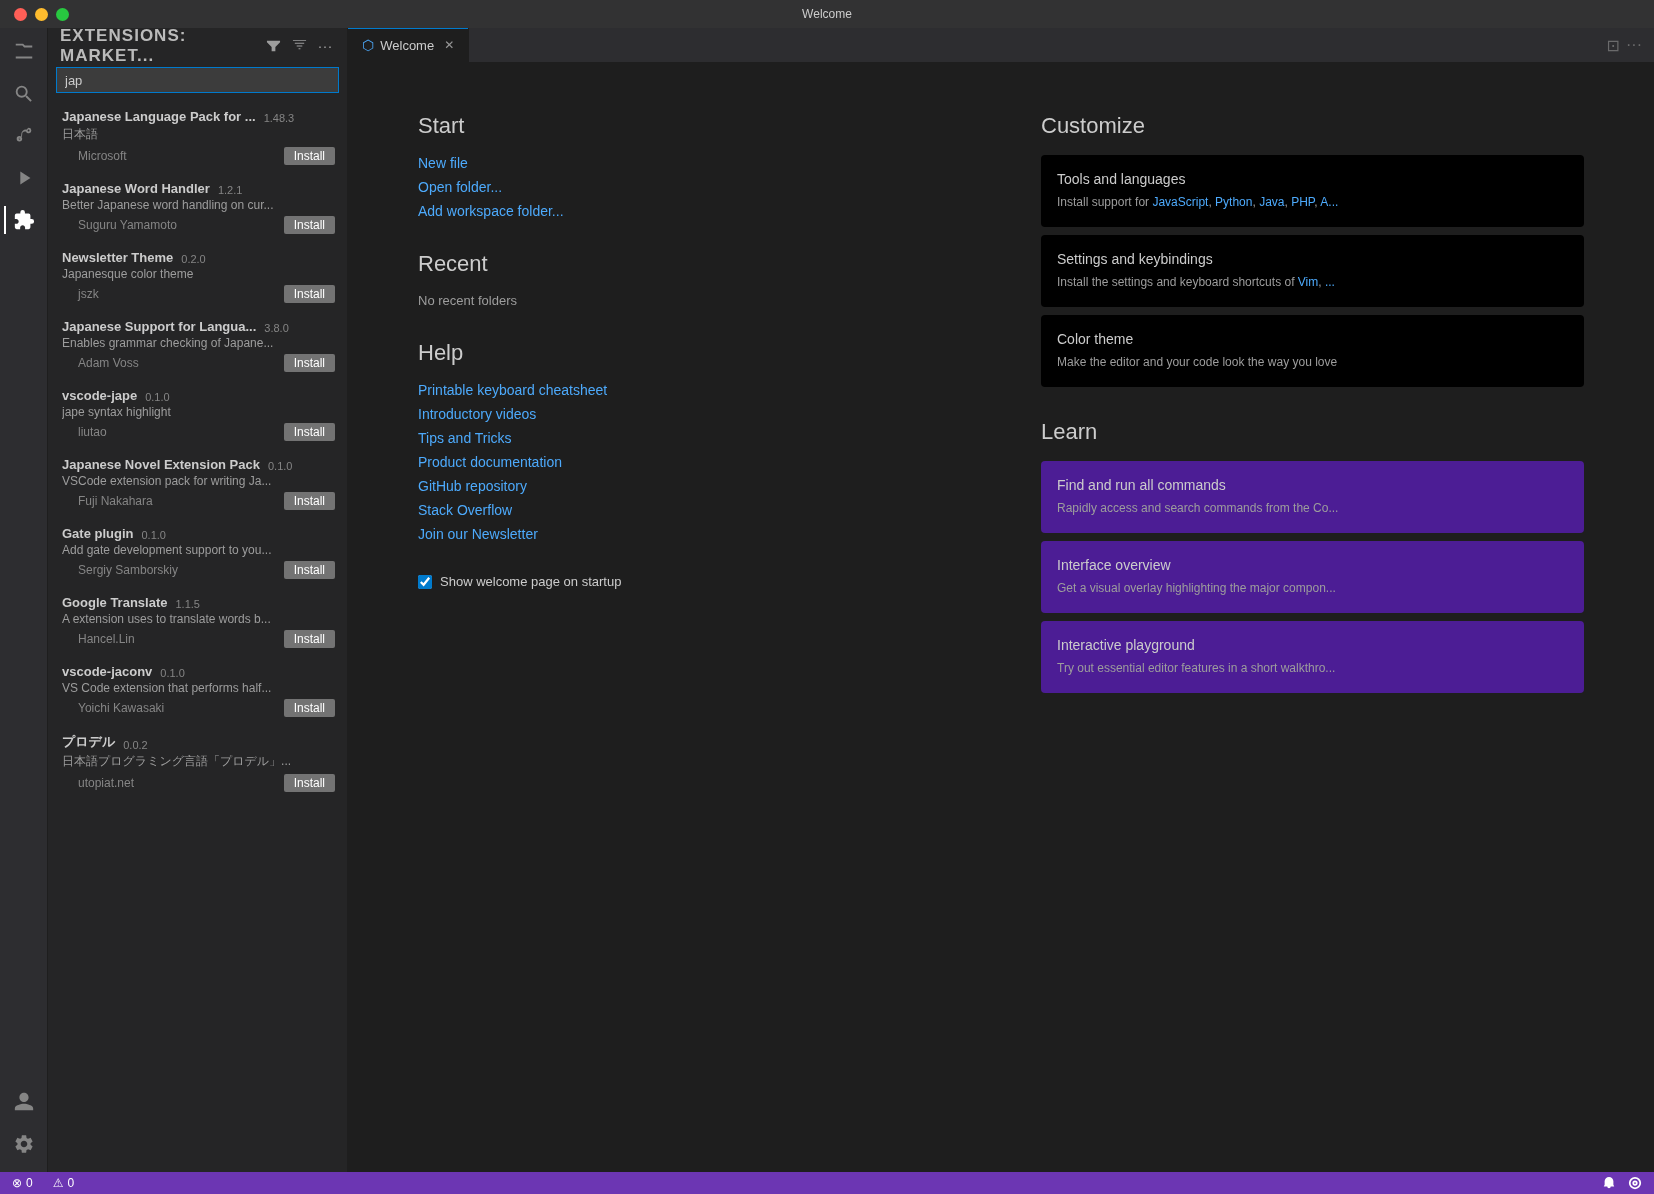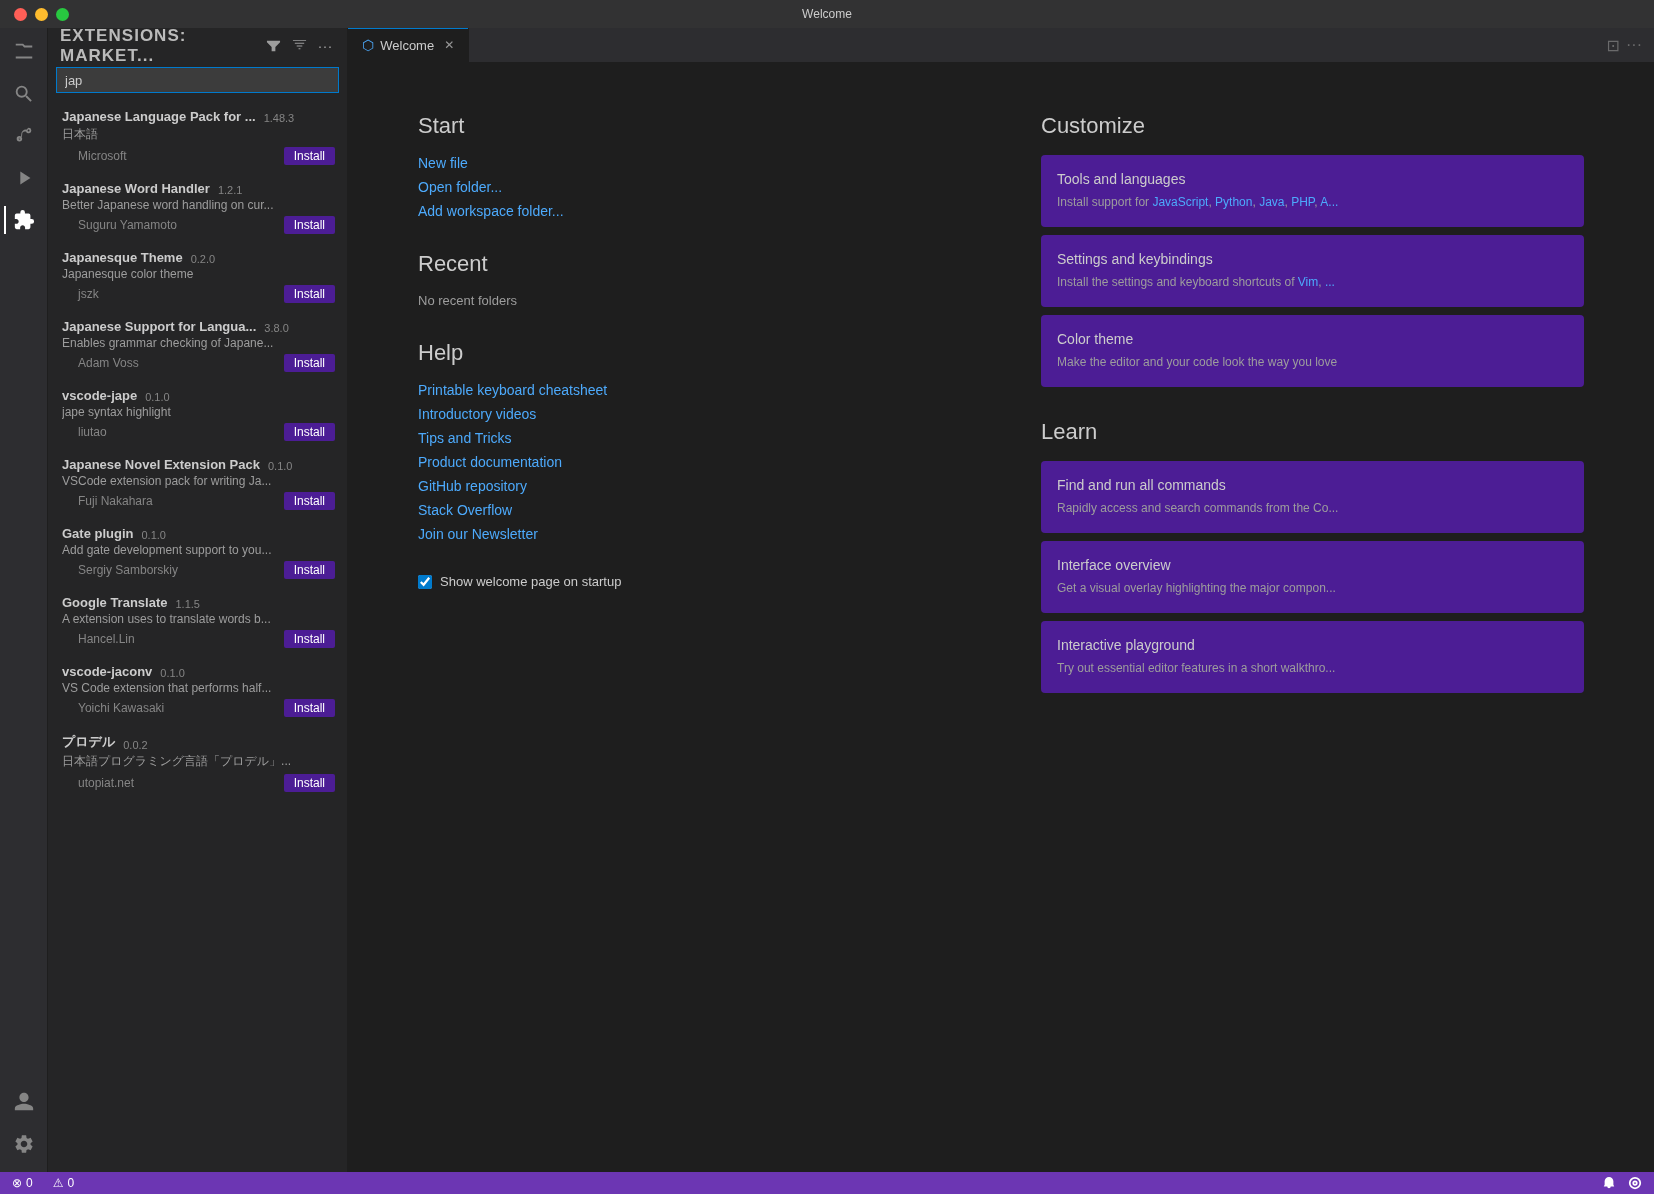--- a/index.html
+++ b/index.html
@@ -185,21 +185,21 @@
       display: flex;
       align-items: center;
       justify-content: space-between;
       margin-left: 16px;
     }
     .ext-author {
       color: #858585;
       font-size: 12px;
     }
     .install-btn {
-      background: #4c1d95;
+      background: #737373;
       color: #ffffff;
       border: none;
       padding: 2px 10px;
       font-size: 12px;
       cursor: pointer;
       border-radius: 2px;
     }
 
     
     .main-area {
@@ -268,21 +268,21 @@
       color: #4daafc;
       text-decoration: none;
       display: block;
       margin-bottom: 8px;
       font-size: 14px;
       cursor: pointer;
     }
 
     
     .customize-card {
-      background: #4c1d95;
+      background: #000000;
       padding: 16px;
       margin-bottom: 8px;
       cursor: pointer;
       border-radius: 4px;
     }
     .customize-card-title {
       color: #cccccc;
       font-size: 14px;
       margin-bottom: 6px;
     }
@@ -491,21 +491,21 @@
         <span class="ext-version">1.2.1</span>
       </div>
       <div class="ext-desc">Better Japanese word handling on cur...</div>
       <div class="ext-footer">
         <span class="ext-author">Suguru Yamamoto</span>
         <button class="install-btn">Install</button>
       </div>
     </div>
         <div class="ext-item">
       <div class="ext-name-version">
-        <span class="ext-name">Japanesque Theme</span>
+        <span class="ext-name">Newsletter Theme</span>
         <span class="ext-version">0.2.0</span>
       </div>
       <div class="ext-desc">Japanesque color theme</div>
       <div class="ext-footer">
         <span class="ext-author">jszk</span>
         <button class="install-btn">Install</button>
       </div>
     </div>
         <div class="ext-item">
       <div class="ext-name-version">

